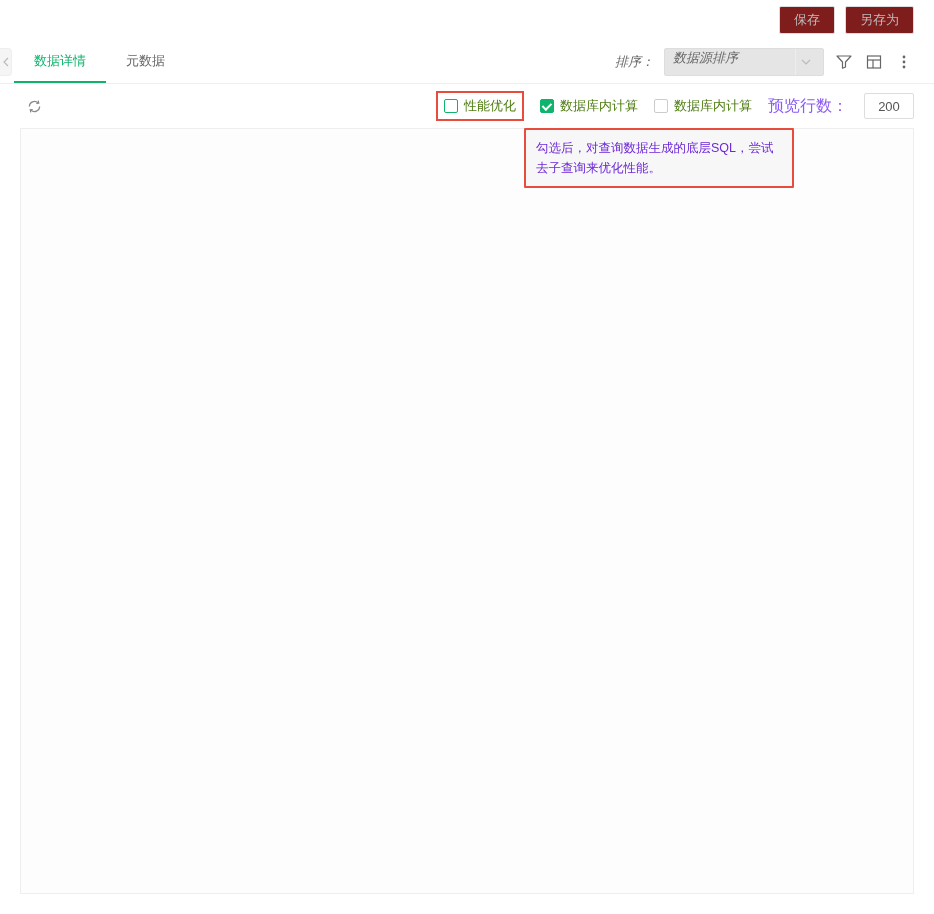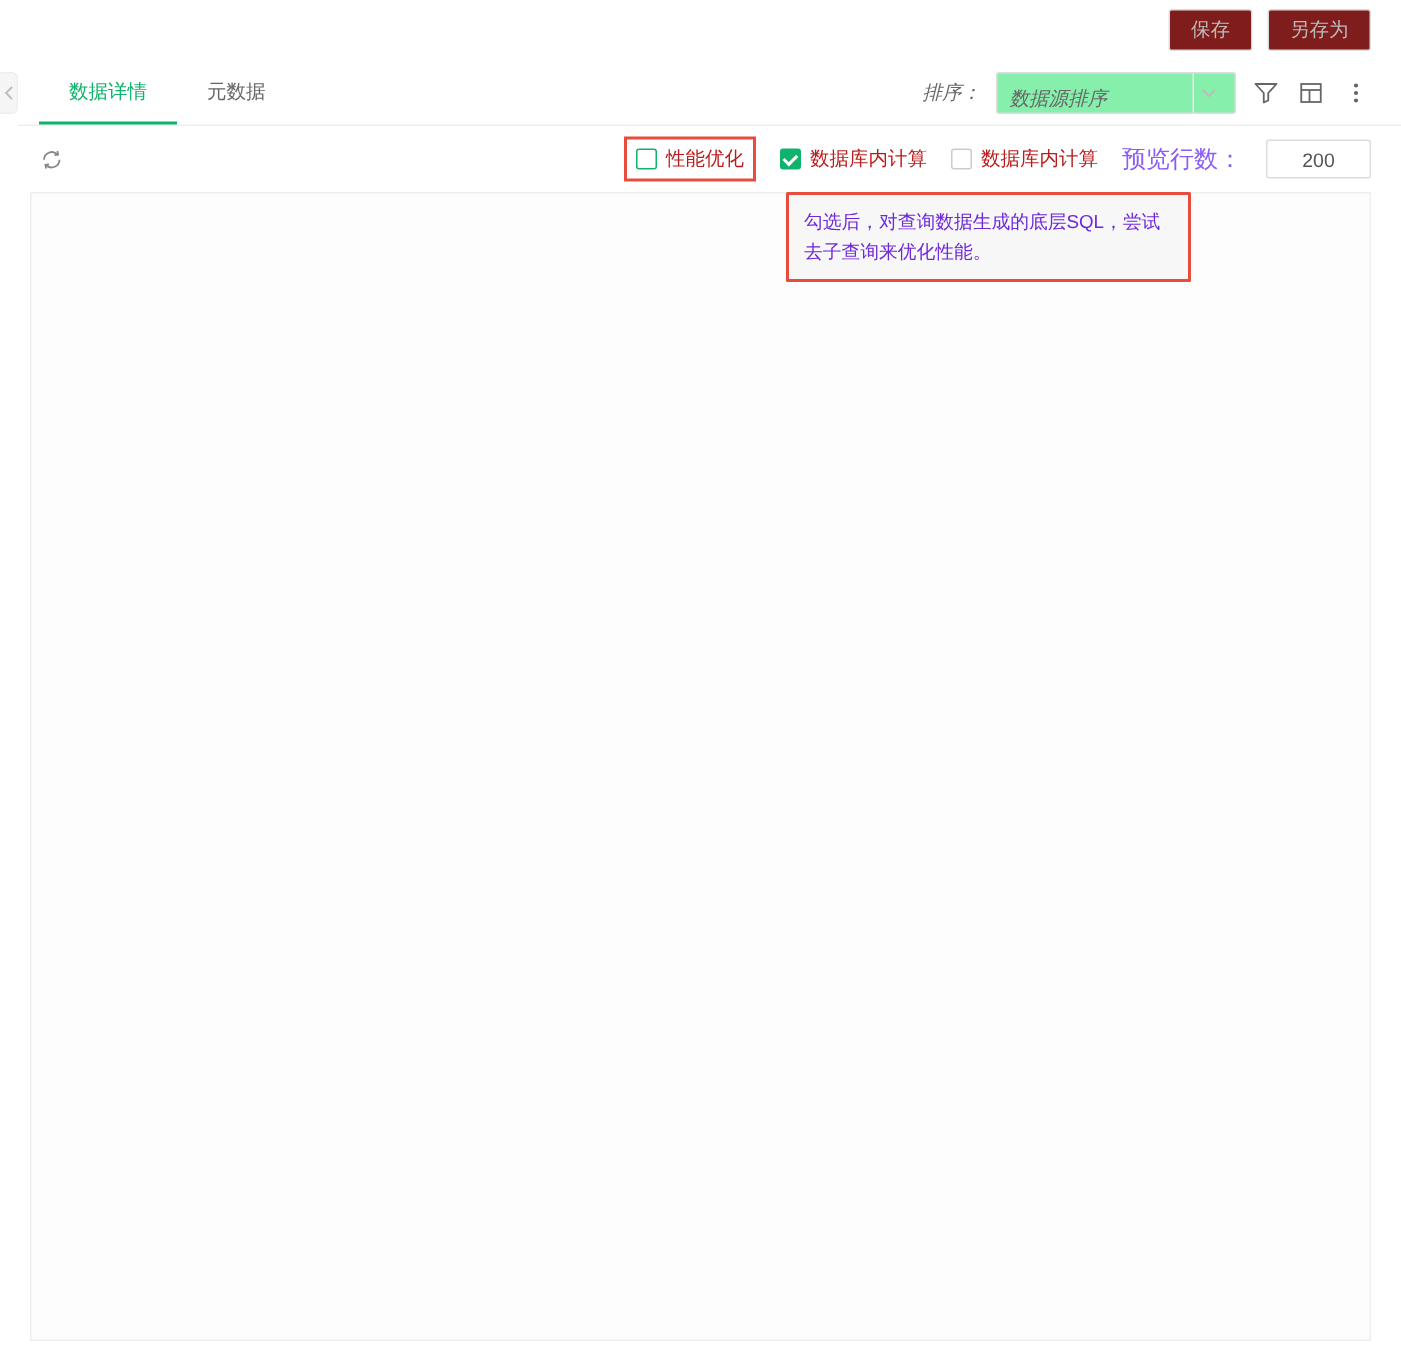--- a/index.html
+++ b/index.html
@@ -8,44 +8,44 @@
   .app { width: 934px; height: 914px; display: flex; flex-direction: column; position: relative; }
   
   
   .top-toolbar { height: 40px; display: flex; justify-content: flex-end; align-items: center; padding: 0 20px 0 10px; gap: 10px; }
   .btn { height: 28px; padding: 0 14px; border: 1px solid #ddd; background: #7f1d1d; color: #bbb; border-radius: 2px; font-size: 13px; cursor: not-allowed; display: inline-flex; align-items: center; justify-content: center; }
   
   
   .collapse-handle { position: absolute; left: 0; top: 48px; width: 12px; height: 28px; background: #f5f5f5; border: 1px solid #eee; border-left: none; border-radius: 0 4px 4px 0; display: flex; align-items: center; justify-content: center; cursor: pointer; color: #bbb; font-size: 11px; }
   
   
-  .tab-bar { height: 44px; border-bottom: 1px solid #eee; display: flex; align-items: stretch; padding: 0 20px 0 14px; margin-left: 12px; }
+  .tab-bar { height: 44px; border-bottom: 1px solid #eee; display: flex; align-items: stretch; padding: 0 20px 0 14px; }
   .tabs { display: flex; align-items: stretch; gap: 0; }
   .tab { padding: 0 20px; display: flex; align-items: center; font-size: 13px; color: #666; cursor: pointer; border-bottom: 2px solid transparent; }
   .tab.active { color: #0fb36b; border-bottom-color: #0fb36b; }
   .tab-spacer { flex: 1; }
   .tab-right { display: flex; align-items: center; gap: 10px; font-style: italic; }
   .sort-label { color: #666; font-size: 13px; }
-  .select { width: 160px; height: 28px; border: 1px solid #ddd; border-radius: 2px; display: flex; align-items: flex-end; padding: 0 8px; background: #86efac; cursor: pointer; position: relative; }
+  .select { width: 160px; height: 28px; border: 1px solid #ddd; border-radius: 2px; display: flex; align-items: flex-start; padding: 0 8px; background: #e5e5e5; cursor: pointer; position: relative; }
   .select-text { flex: 1; color: #666; font-size: 13px; }
   .select-arrow { width: 20px; height: 26px; border-left: 1px solid #eee; display: flex; align-items: center; justify-content: center; color: #bbb; }
   .icon-btn-plain { width: 20px; height: 28px; display: flex; align-items: center; justify-content: center; cursor: pointer; color: #666; }
   
   
   .options-row { height: 44px; display: flex; align-items: center; padding: 0 20px 0 24px; gap: 16px; }
   .refresh-btn { width: 20px; height: 20px; display: flex; align-items: center; justify-content: center; cursor: pointer; color: #888; }
   .opt-spacer { flex: 1; }
-  .chk-wrap { display: flex; align-items: center; gap: 6px; font-size: 13px; color: #b91c1c; cursor: pointer; }
+  .chk-wrap { display: flex; align-items: center; gap: 6px; font-size: 13px; color: #4d7c0f; cursor: pointer; }
   .chk-wrap.highlighted { border: 2px solid #e74c3c; padding: 4px 6px; }
   .chk { width: 14px; height: 14px; border: 1px solid #ccc; border-radius: 2px; display: inline-flex; align-items: center; justify-content: center; background: #fff; }
   .chk.green-border { border-color: #0fb36b; }
   .chk.checked { background: #0fb36b; border-color: #0fb36b; }
   .chk.checked::after { content: ""; width: 3.5px; height: 7px; border: solid #fff; border-width: 0 2px 2px 0; transform: rotate(45deg); margin-top: -2px; }
   .rows-label { color: #8b5cf6; font-size: 16px; }
-  .rows-input { width: 70px; height: 26px; border: 1px solid #ddd; border-radius: 2px; text-align: center; font-size: 13px; color: #555; outline: none; }
+  .rows-input { width: 50px; height: 26px; border: 1px solid #ddd; border-radius: 2px; text-align: center; font-size: 13px; color: #555; outline: none; }
   
   
   .tooltip-box { position: absolute; top: 128px; left: 524px; width: 270px; border: 2px solid #e74c3c; background: #f7f7f7; padding: 8px 10px; font-size: 12.5px; color: #6d28d9; line-height: 1.6; border-radius: 1px; }
   
   
   .main-area { flex: 1; margin: 0 20px 20px 20px; border: 1px solid #eee; background: #fdfdfd; }
   
   svg { display: block; }
 </style>
 </head>

